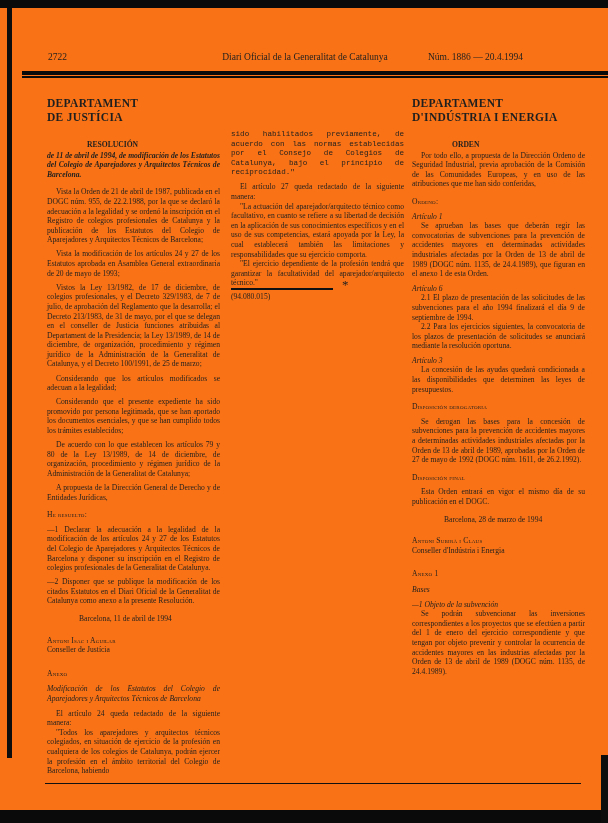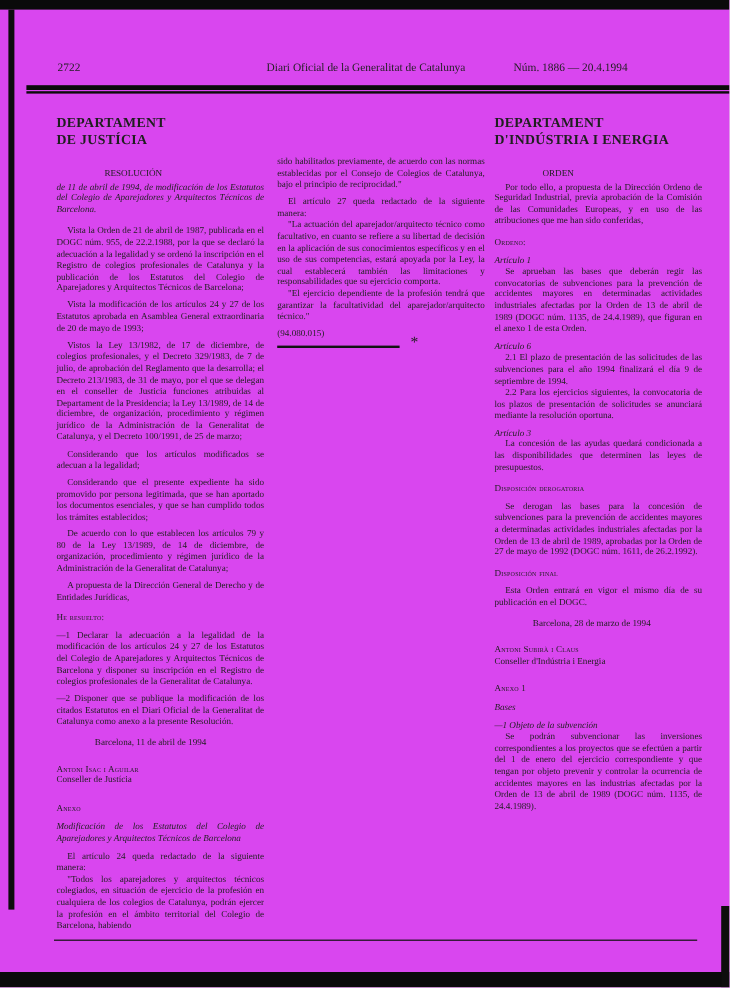--- a/index.html
+++ b/index.html
@@ -1,19 +1,19 @@
 <!DOCTYPE html>
 <html><head>
 <meta charset="utf-8">
 <style>
   html,body{margin:0;padding:0;background:#e8e8e6;}
   .page{
     position:relative;
     width:608px;height:823px;
-    background:#d946ef;
+    background:#f97316;
     font-family:"Liberation Serif","DejaVu Serif",serif;
     color:#1f1f1f;
     overflow:hidden;
   }
   
   .bar-top{position:absolute;left:0;top:0;width:608px;height:8px;background:#0a0a0a;}
   .bar-left{position:absolute;left:7px;top:8px;width:5px;height:750px;background:#0d0d0d;}
   .bar-bottom{position:absolute;left:0;top:810px;width:608px;height:13px;background:#0a0a0a;}
   .bar-right{position:absolute;right:0;top:755px;width:7px;height:68px;background:#0d0d0d;}
   
@@ -23,24 +23,24 @@
   .issue{position:absolute;left:428px;top:0;}
   .header-rule{position:absolute;left:22px;top:71px;width:586px;}
   .hr-a{height:4px;background:#0b0b0b;}
   .hr-b{height:2px;background:#0b0b0b;margin-top:1px;}
   
   .col{position:absolute;width:173px;top:97px;font-size:7.6px;line-height:9.6px;}
   .col-left{left:47px;}
   .col-mid{left:231px;top:130px;}
   .col-right{left:412px;}
   .dept{font-weight:bold;font-size:11.5px;line-height:13.5px;letter-spacing:.3px;margin:0 0 16px;}
-  .doc-type{font-weight:normal;margin:0 0 1px;padding-left:40px;}
-  .doc-sub{font-style:italic;margin:0 0 8px;text-align:justify;}
+  .doc-type{font-weight:bold;margin:0 0 1px;padding-left:40px;}
+  .doc-sub{font-style:italic;margin:0 0 8px;text-align:justify;font-weight:bold;}
   .p{margin:0 0 4.5px;text-indent:9px;text-align:justify;}
-  .flush{text-indent:0;}
+  .flush{text-indent:0;font-family:Liberation Mono, monospace;}
   .tight{margin-bottom:0;}
   .sc-heading{font-variant:small-caps;margin:8px 0 5px;letter-spacing:.2px;}
   .dash-p{margin:0 0 4.5px;text-align:justify;}
   .dateline{margin:8px 0 12px;padding-left:32px;}
   .sig-name{font-variant:small-caps;letter-spacing:.2px;}
   .sig-title{margin:0 0 14px;}
   .annex-heading{font-variant:small-caps;margin:10px 0 6px;letter-spacing:.2px;}
   .annex-title{font-style:italic;margin:0 0 5px;text-align:justify;}
   .art-heading{font-style:italic;margin:5px 0 0;}
   .reference{margin:4px 0 0;}

